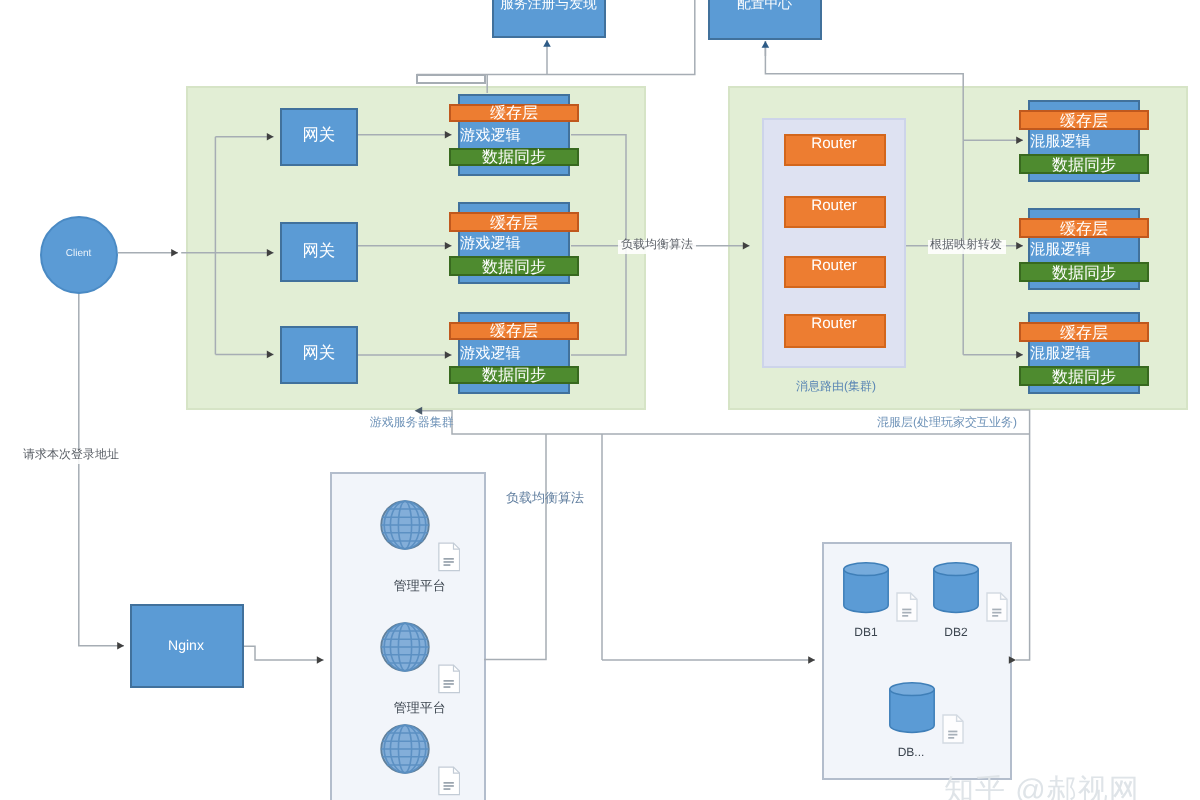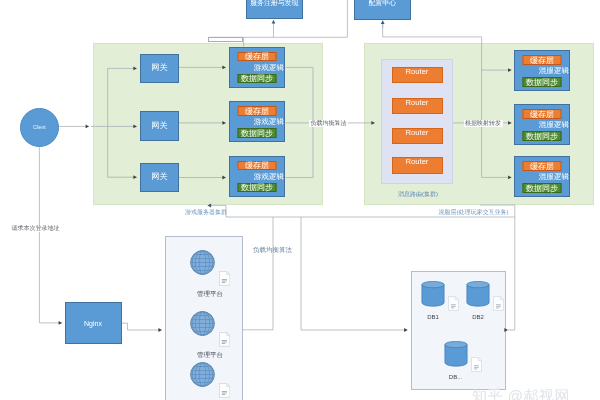--- a/index.html
+++ b/index.html
@@ -23,26 +23,26 @@
   .topbox{align-items:flex-start;}
   .topbox span{font-size:6.9px;line-height:1;position:absolute;top:8.2px;left:0;right:0;text-align:center;}
 
   .client{background:#5b9bd5;border:1px solid #4a8ac4;border-radius:50%;
           color:#eaf2fa;display:flex;align-items:center;justify-content:center;}
   .client span{font-size:5px;line-height:1;}
 
   
   .node{background:#5b9bd5;border:1px solid #41719c;}
   .node .chip{position:absolute;left:50%;transform:translateX(-50%);
-              width:39px;height:9.5px;color:#fff;box-sizing:border-box;text-decoration:underline;}
+              width:65px;height:9.5px;color:#fff;box-sizing:border-box;text-decoration:underline;}
   .node .chip span{position:absolute;left:0;right:0;top:0.6px;text-align:center;
                    font-size:8px;line-height:8px;}
   .node .chip.cache{background:#ed7d31;border:1px solid #c0581d;top:4px;}
   .node .chip.sync{background:#4e8b2f;border:1px solid #38691f;top:26.2px;}
-  .node .mid{position:absolute;left:0;right:0;top:16.3px;text-align:right;
+  .node .mid{position:absolute;left:0;right:16px;top:16.3px;text-align:left;
              color:#ffffff;font-size:7.6px;line-height:7.6px;}
 
   .router{background:#ed7d31;border:1px solid #d3661c;color:#fff;
           display:flex;align-items:flex-start;justify-content:center;}
   .router span{font-size:7.6px;line-height:1;}
 
   .caption{color:#5a86b4;font-size:6px;line-height:6px;text-align:center;white-space:nowrap;}
   .caption.grey{color:#6f93b8;}
 
   .edge-label{color:#5a5f66;font-size:6px;line-height:6px;white-space:nowrap;

